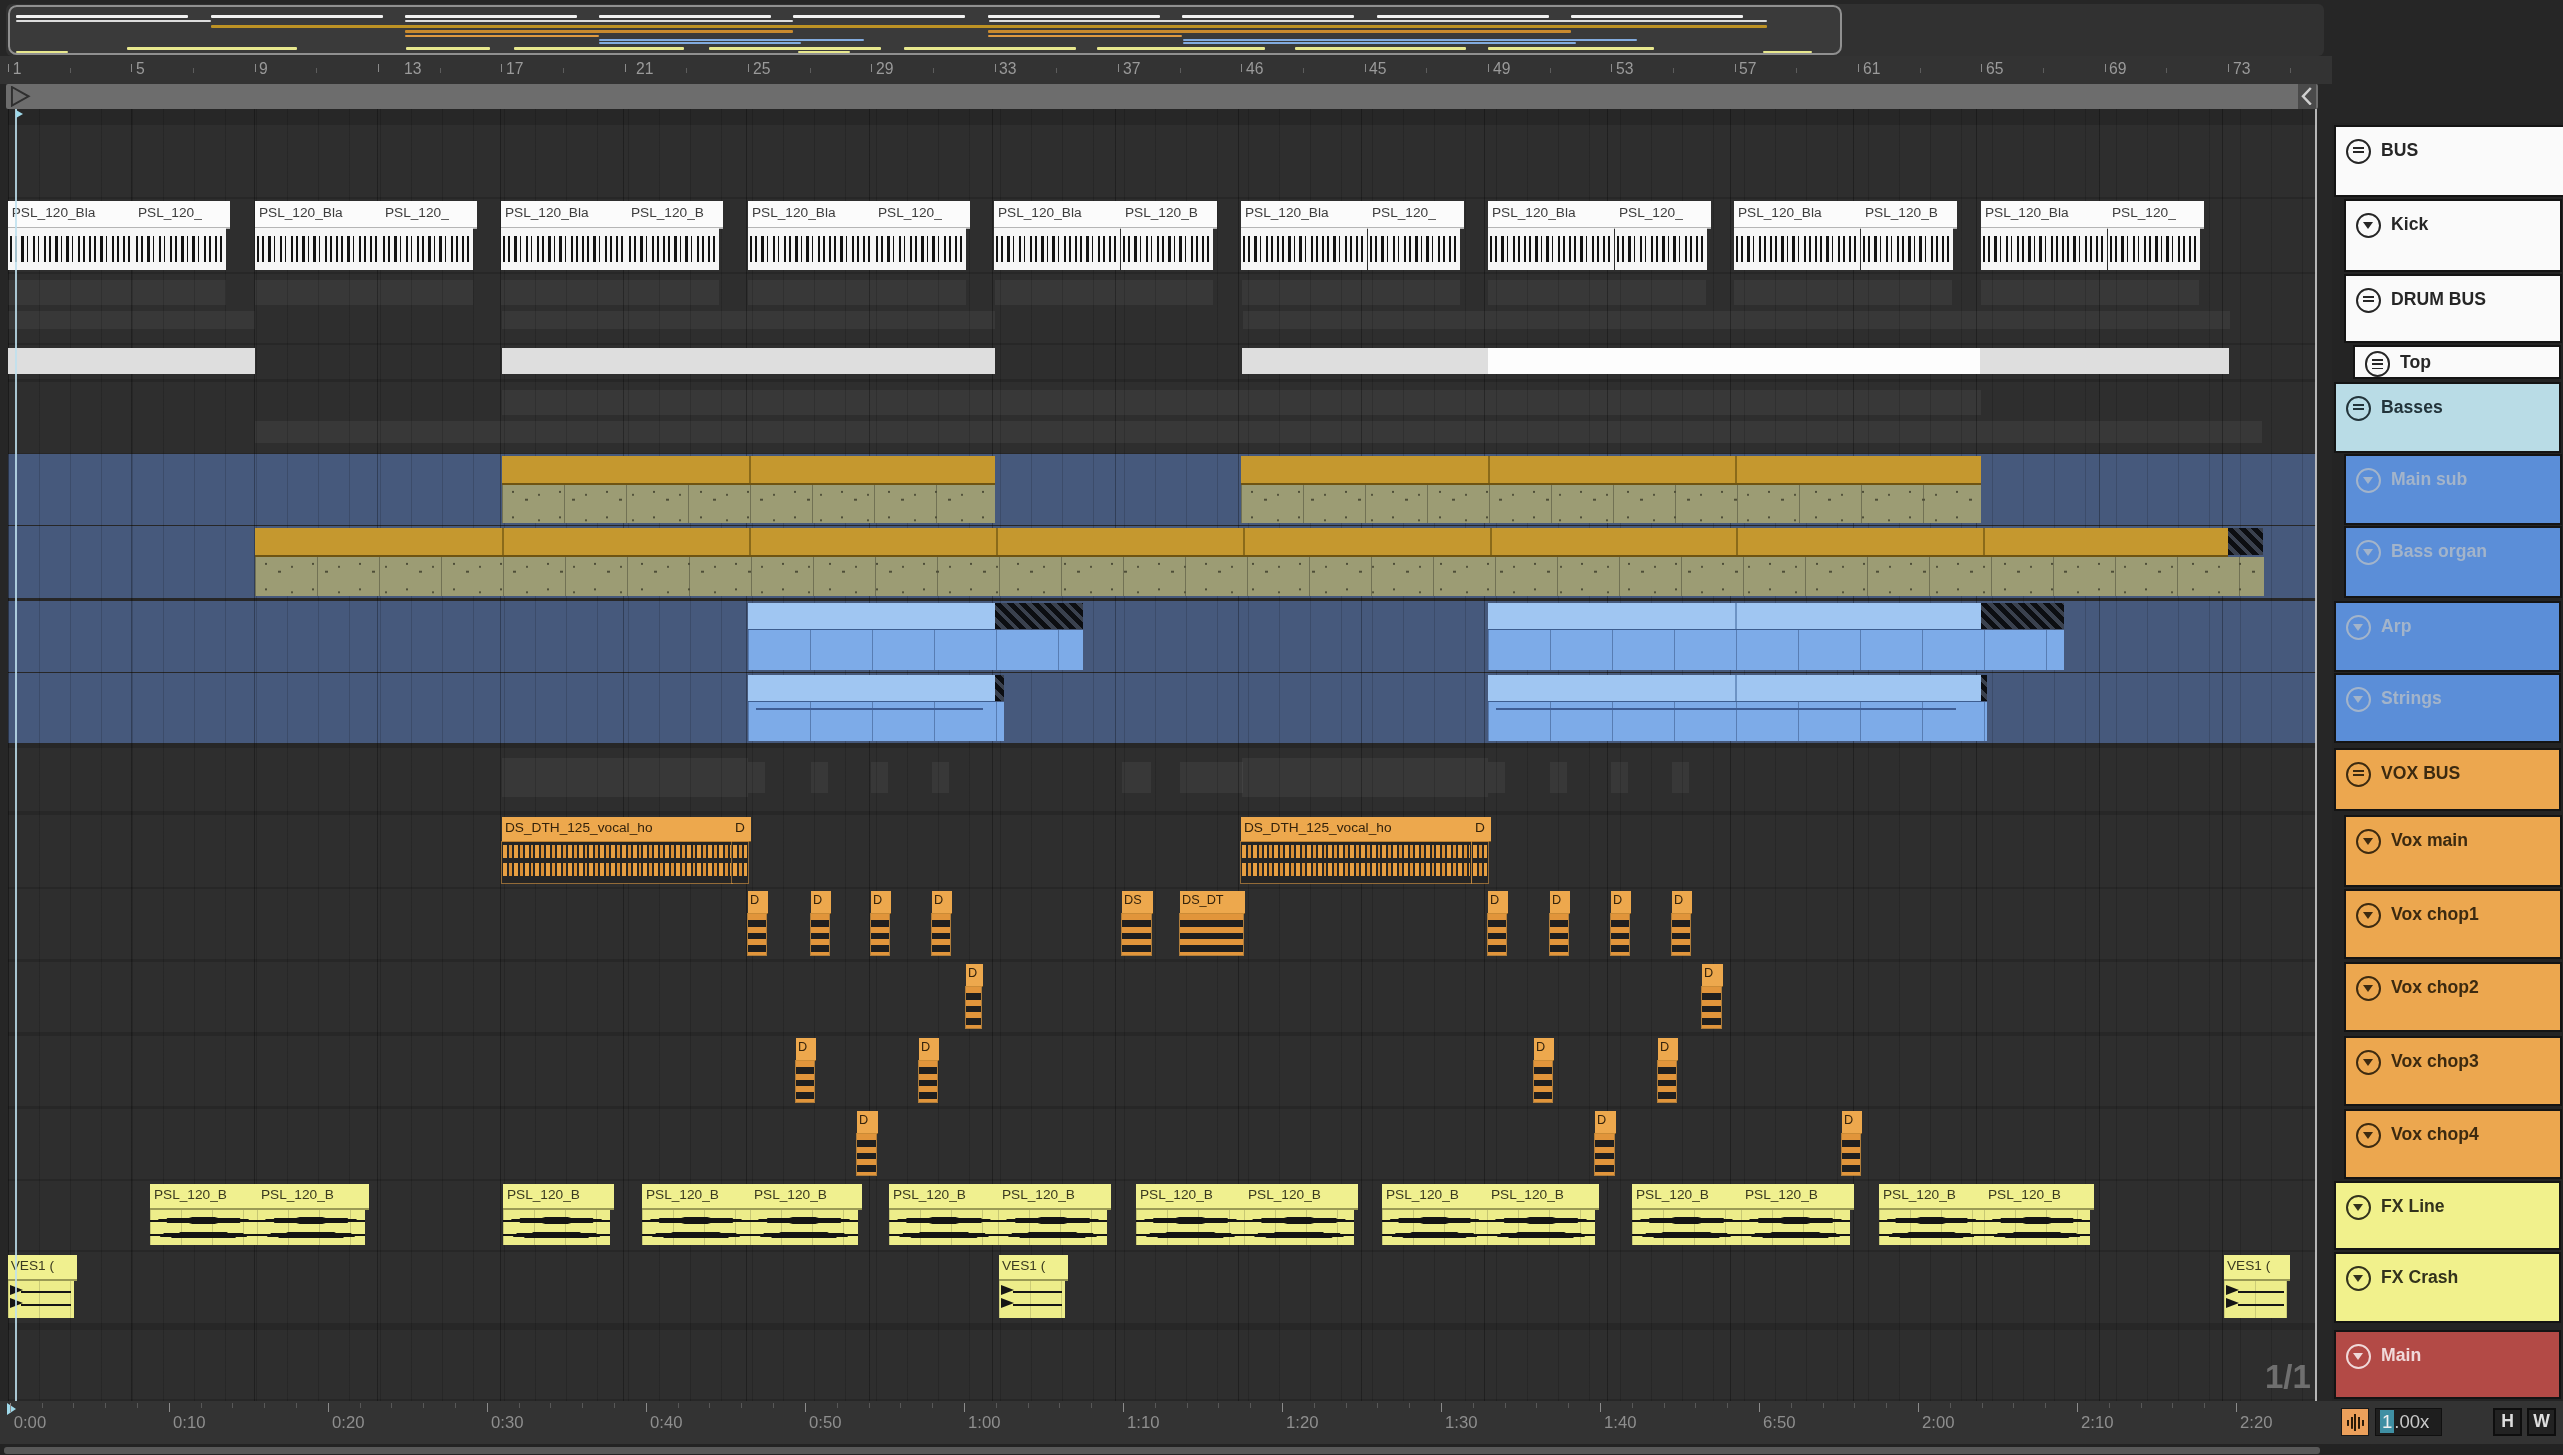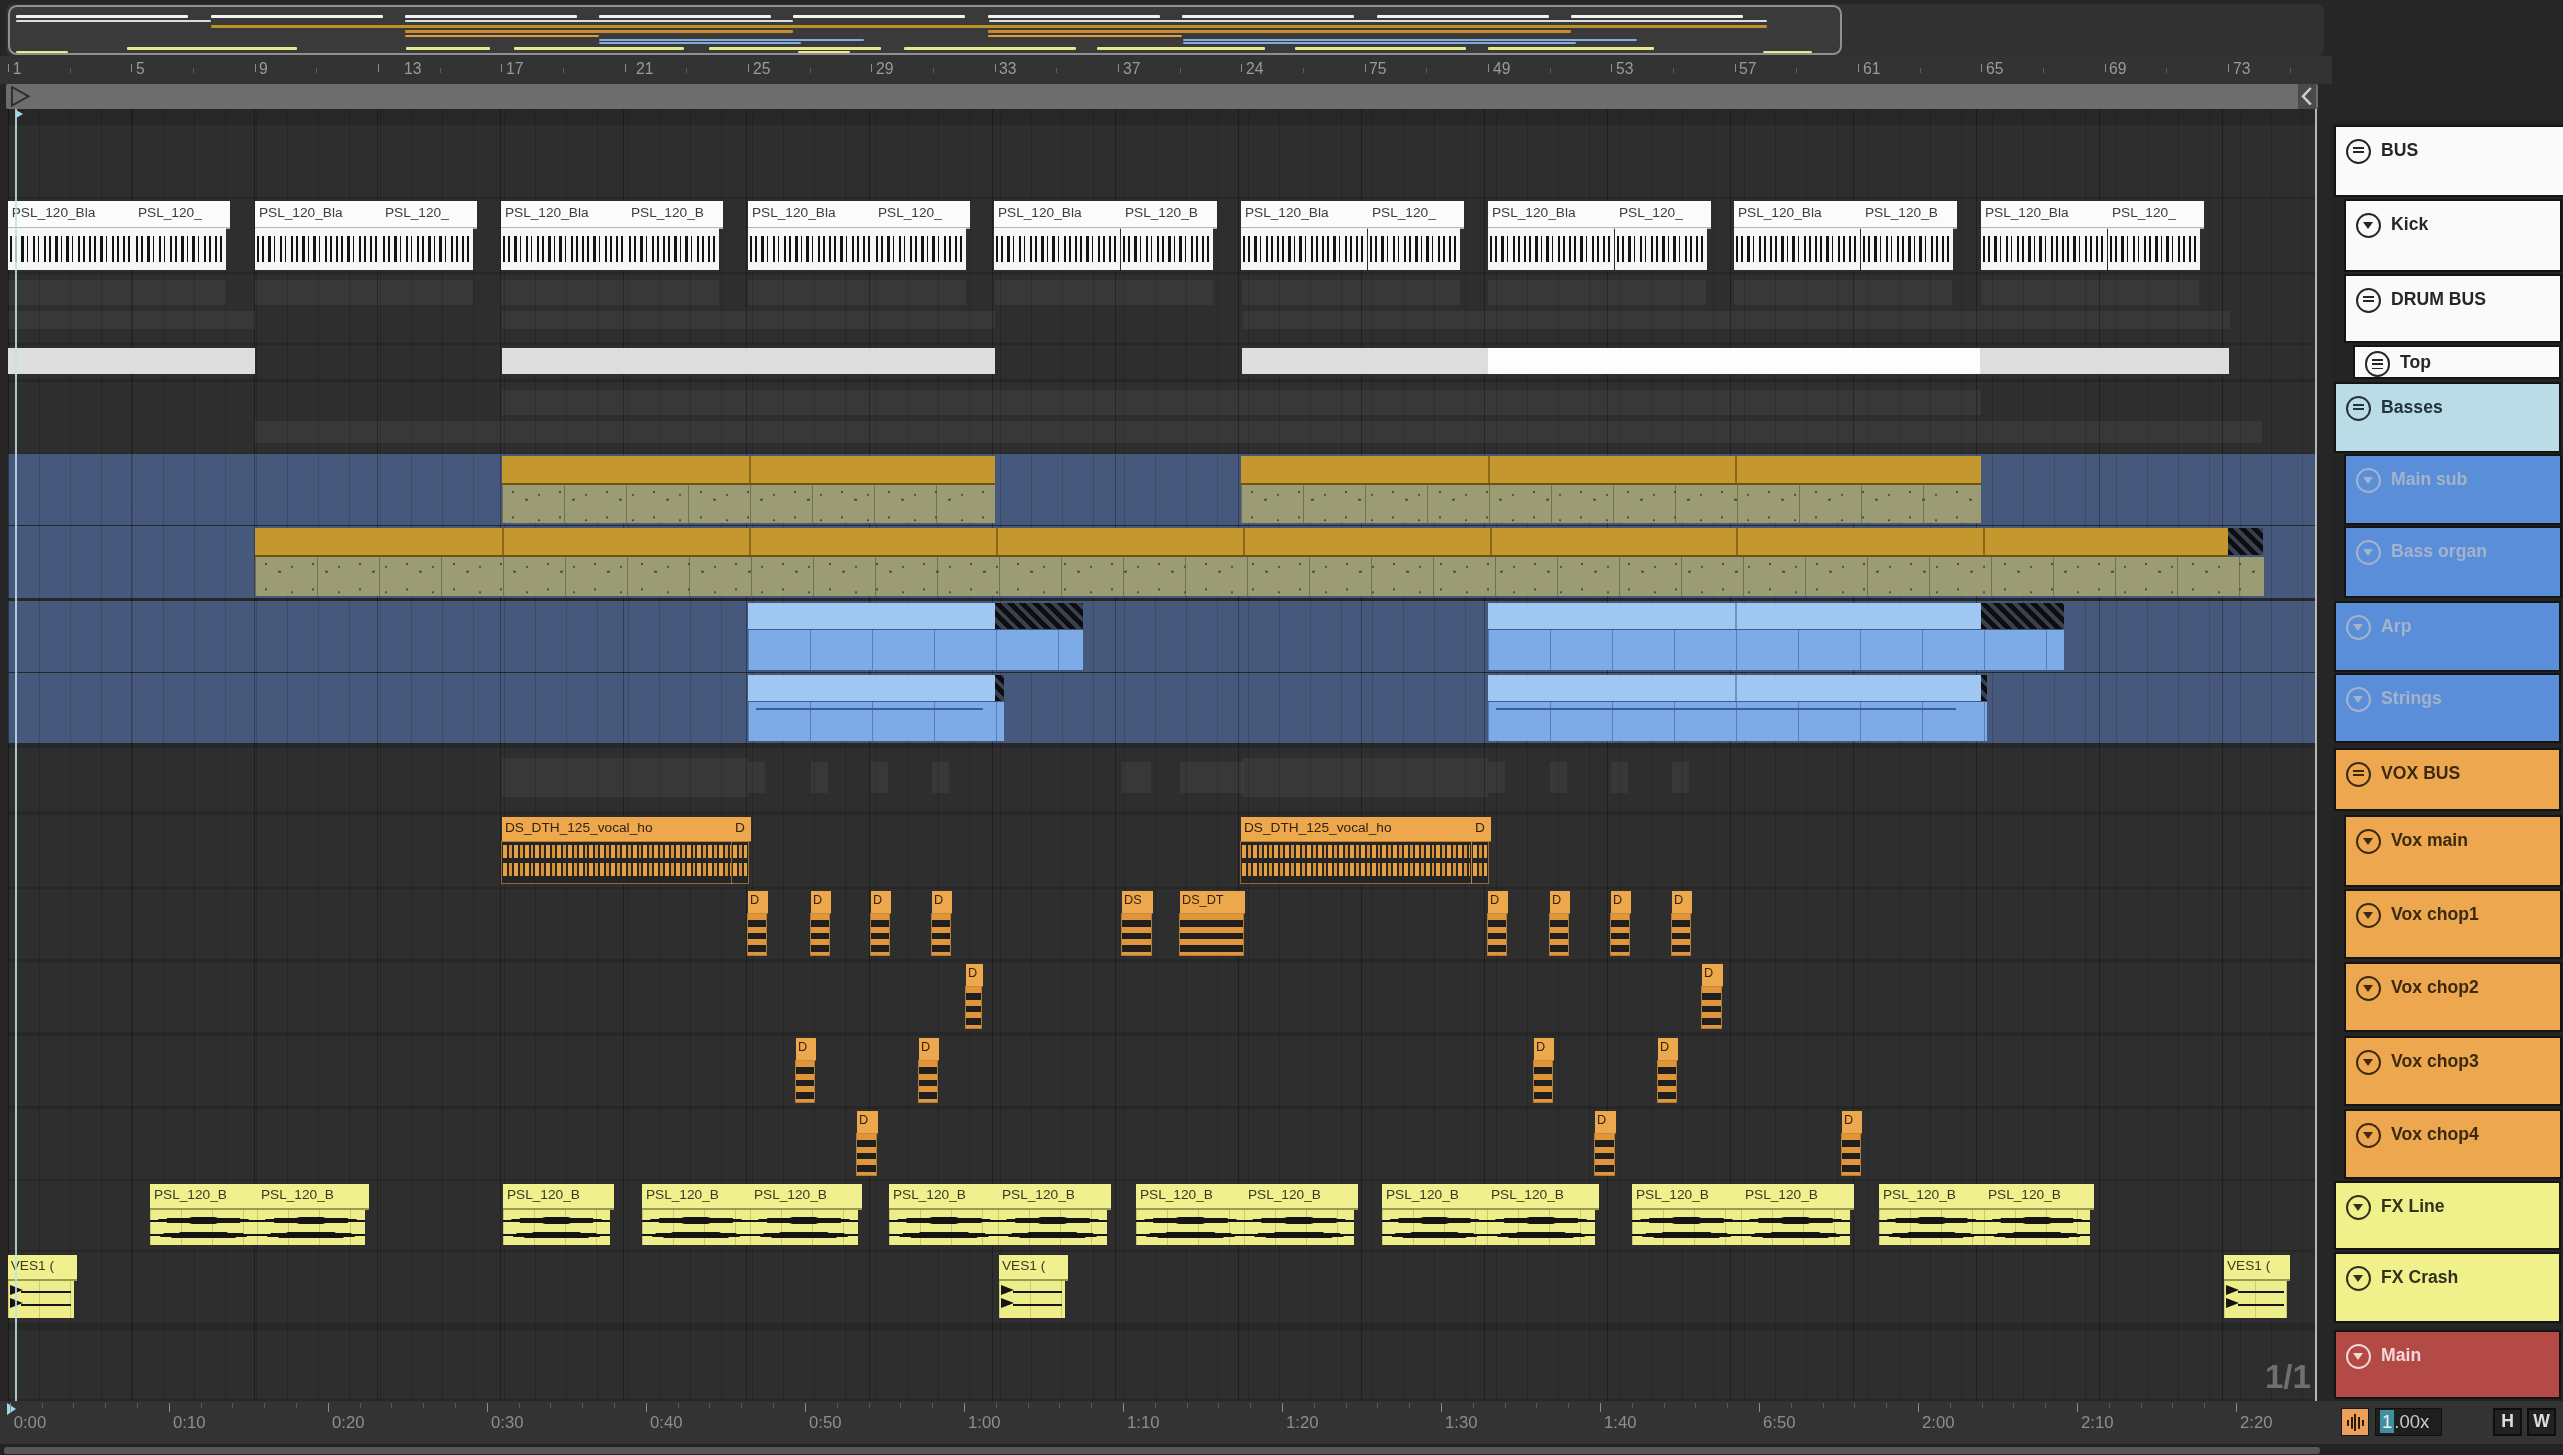--- a/index.html
+++ b/index.html
@@ -205,23 +205,23 @@
       <div class="br-num" style="left: 636px;">21</div>
       <div class="br-tick" style="left: 748px;"></div>
       <div class="br-num" style="left: 753px;">25</div>
       <div class="br-tick" style="left: 871px;"></div>
       <div class="br-num" style="left: 876px;">29</div>
       <div class="br-tick" style="left: 995px;"></div>
       <div class="br-num" style="left: 999px;">33</div>
       <div class="br-tick" style="left: 1118px;"></div>
       <div class="br-num" style="left: 1123px;">37</div>
       <div class="br-tick" style="left: 1241px;"></div>
-      <div class="br-num" style="left: 1246px;">24</div>
+      <div class="br-num" style="left: 1246px;">46</div>
       <div class="br-tick" style="left: 1365px;"></div>
-      <div class="br-num" style="left: 1369px;">75</div>
+      <div class="br-num" style="left: 1369px;">45</div>
       <div class="br-tick" style="left: 1488px;"></div>
       <div class="br-num" style="left: 1493px;">49</div>
       <div class="br-tick" style="left: 1611px;"></div>
       <div class="br-num" style="left: 1616px;">53</div>
       <div class="br-tick" style="left: 1735px;"></div>
       <div class="br-num" style="left: 1739px;">57</div>
       <div class="br-tick" style="left: 1858px;"></div>
       <div class="br-num" style="left: 1863px;">61</div>
       <div class="br-tick" style="left: 1981px;"></div>
       <div class="br-num" style="left: 1986px;">65</div>

